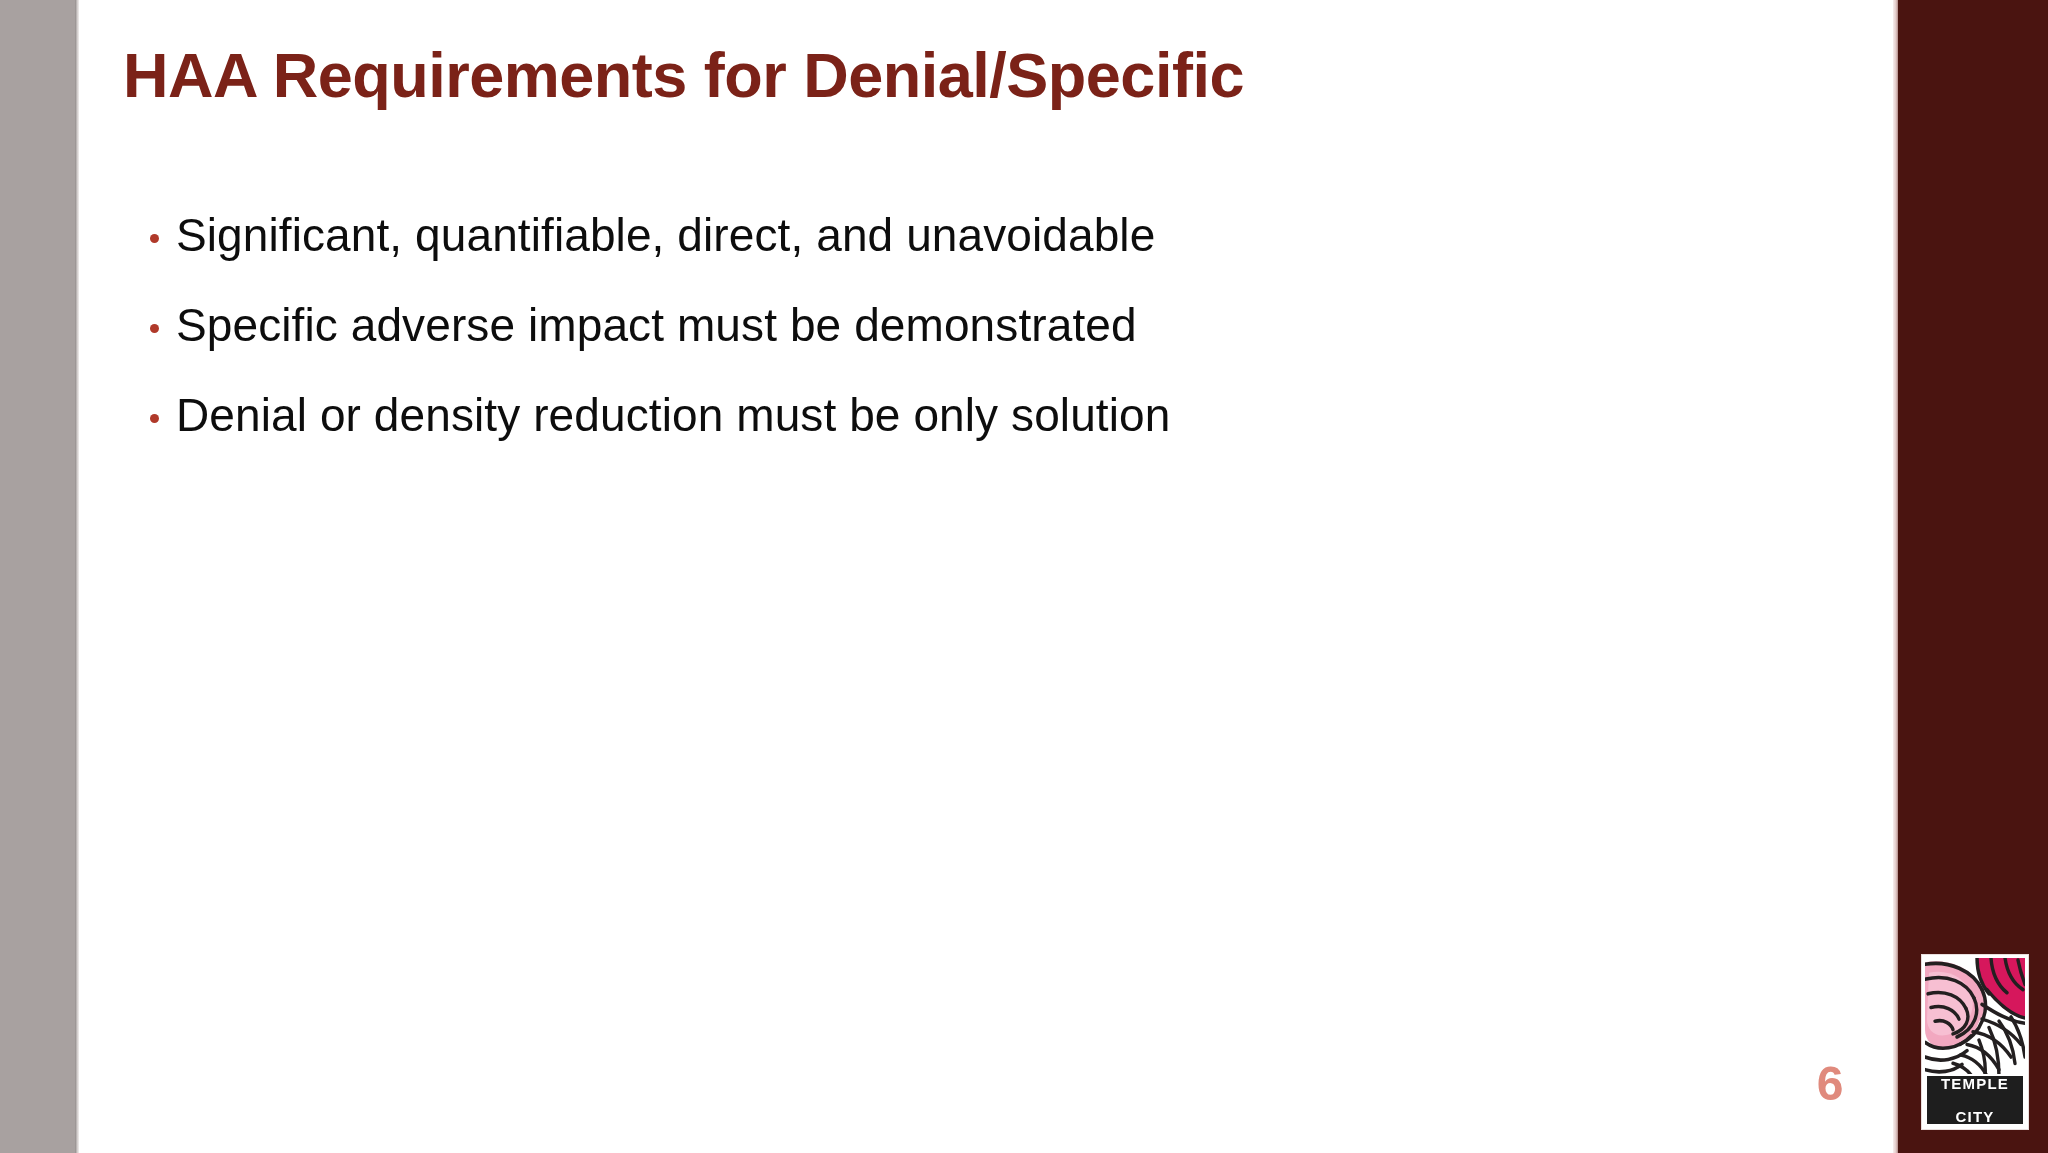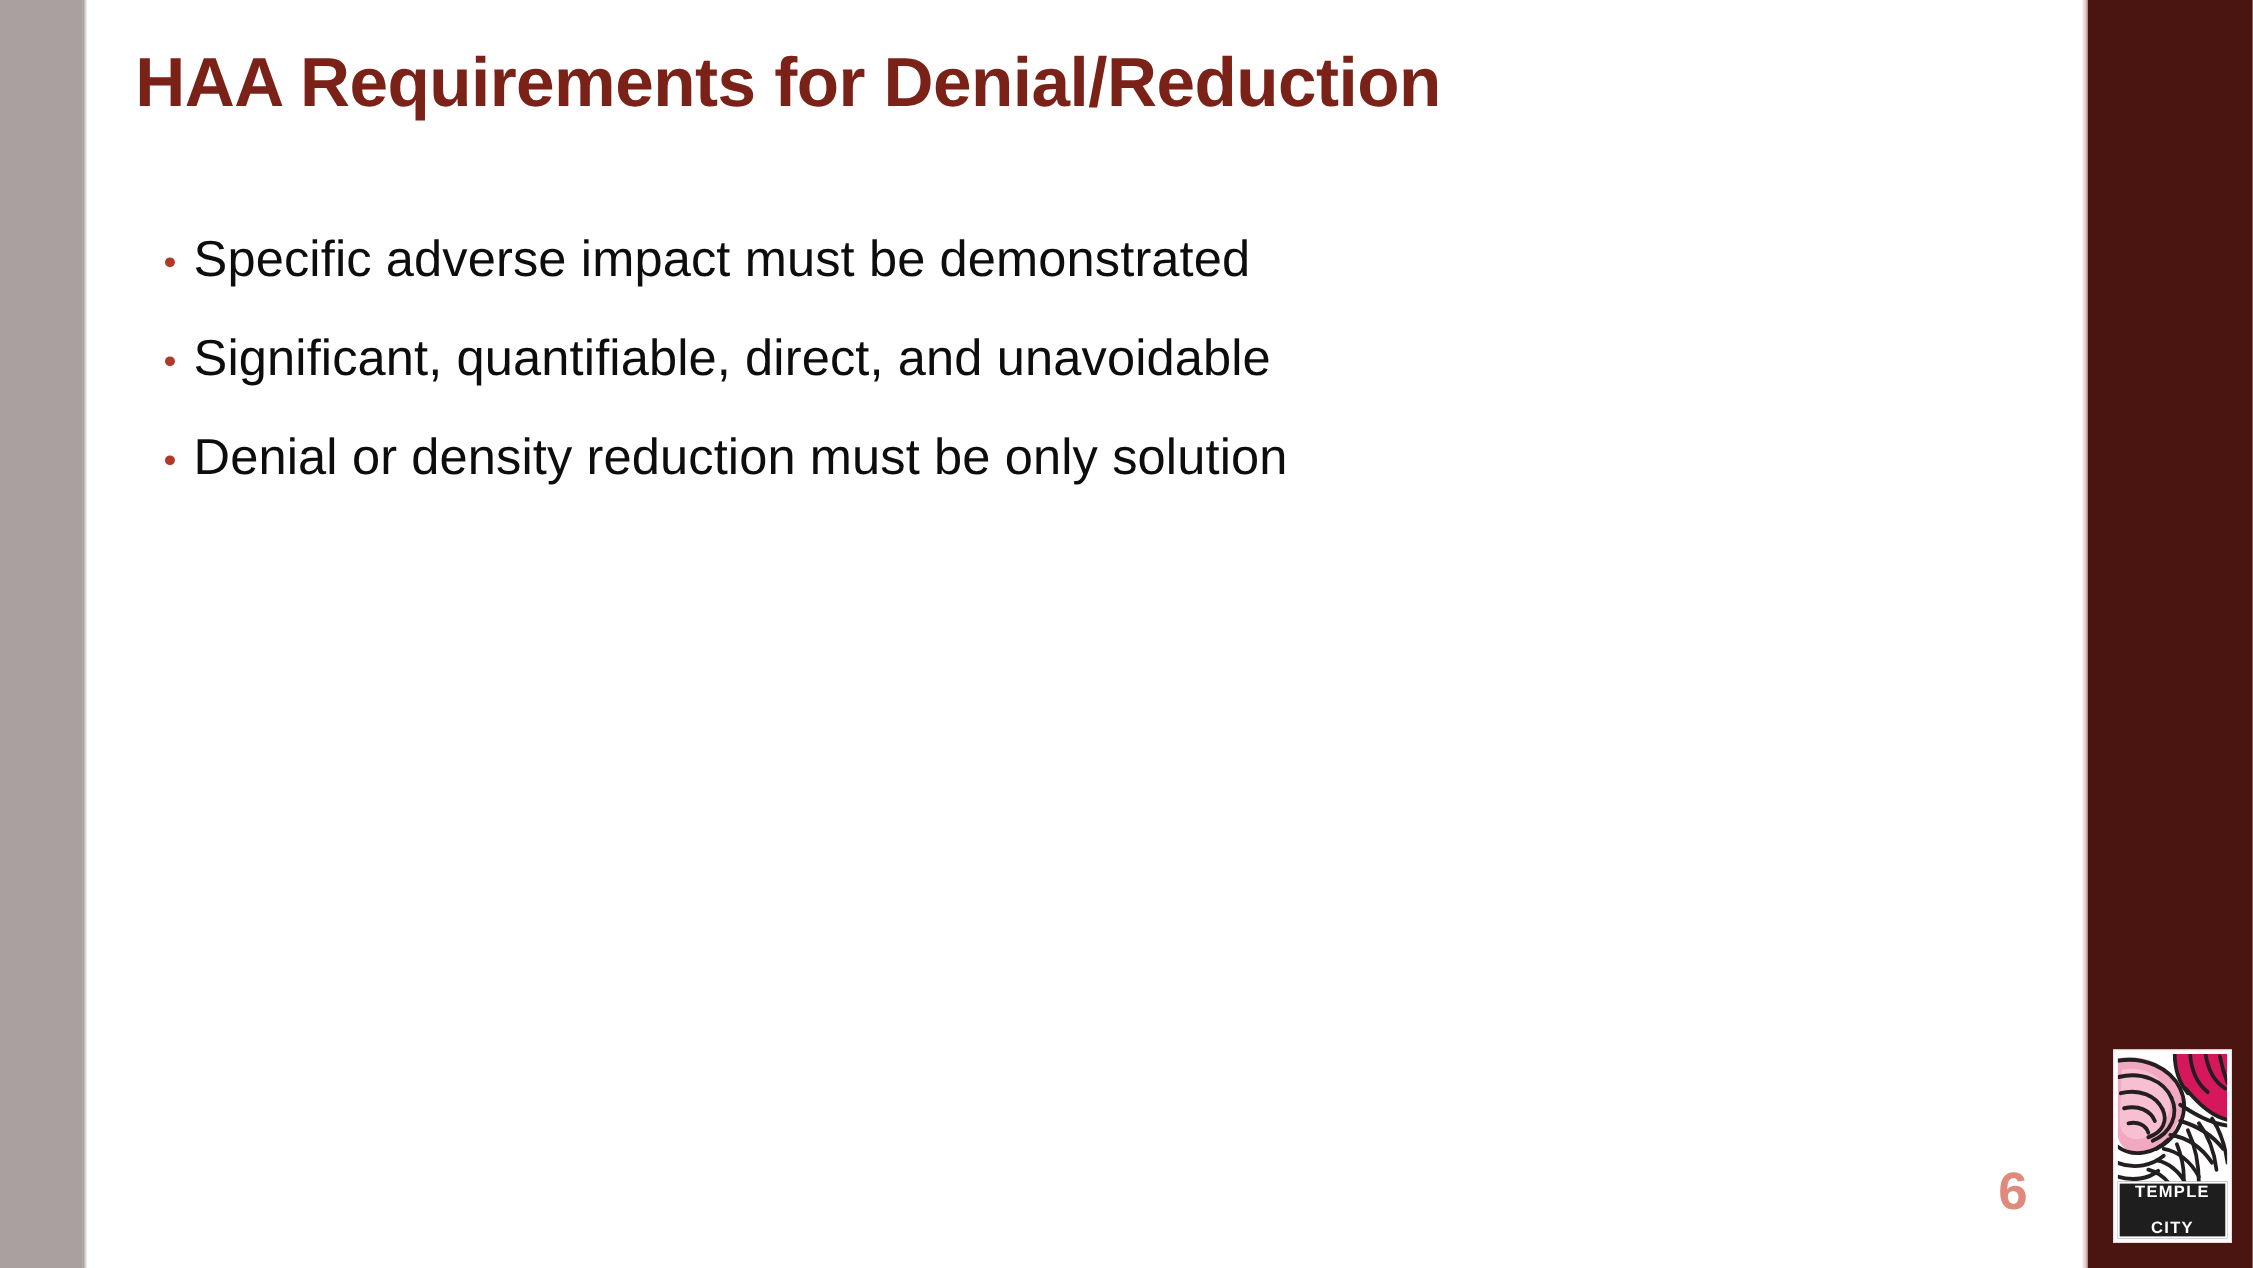--- a/index.html
+++ b/index.html
@@ -143,32 +143,32 @@
   }
 </style>
 </head>
 <body>
 
 <div id="slide">
 
   <div class="left-band"></div>
   <div class="left-band-edge"></div>
 
-  <div class="title">HAA Requirements for Denial/Reduction</div>
+  <div class="title">HAA Requirements for Denial/Specific</div>
 
   <div class="bullets">
+
+    <div class="bullet-row">
+      <div class="bullet-mark"><span></span></div>
+      <div class="bullet-text">Significant, quantifiable, direct, and unavoidable</div>
+    </div>
 
     <div class="bullet-row">
       <div class="bullet-mark"><span></span></div>
       <div class="bullet-text">Specific adverse impact must be demonstrated</div>
-    </div>
-
-    <div class="bullet-row">
-      <div class="bullet-mark"><span></span></div>
-      <div class="bullet-text">Significant, quantifiable, direct, and unavoidable</div>
     </div>
 
 
     <div class="bullet-row">
       <div class="bullet-mark"><span></span></div>
       <div class="bullet-text">Denial or density reduction must be only solution</div>
     </div>
 
   </div>
 

